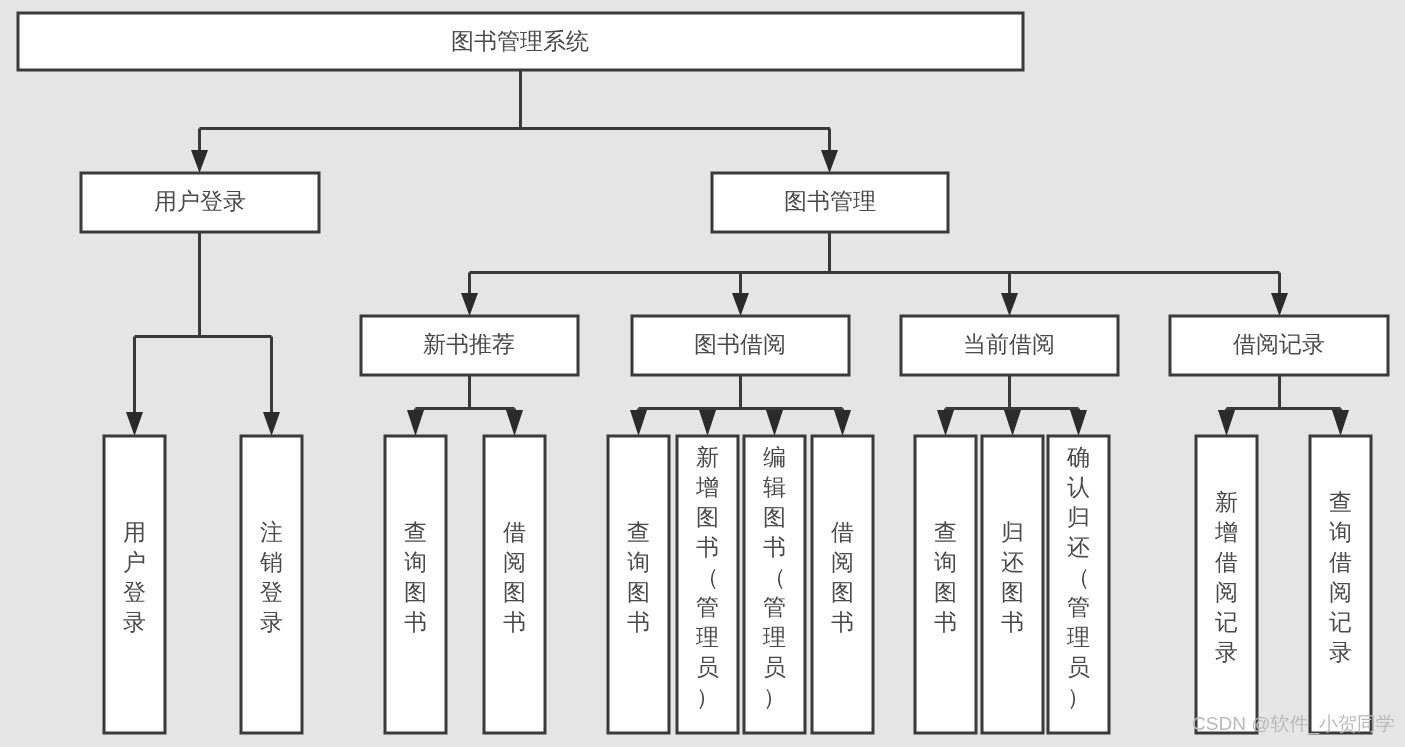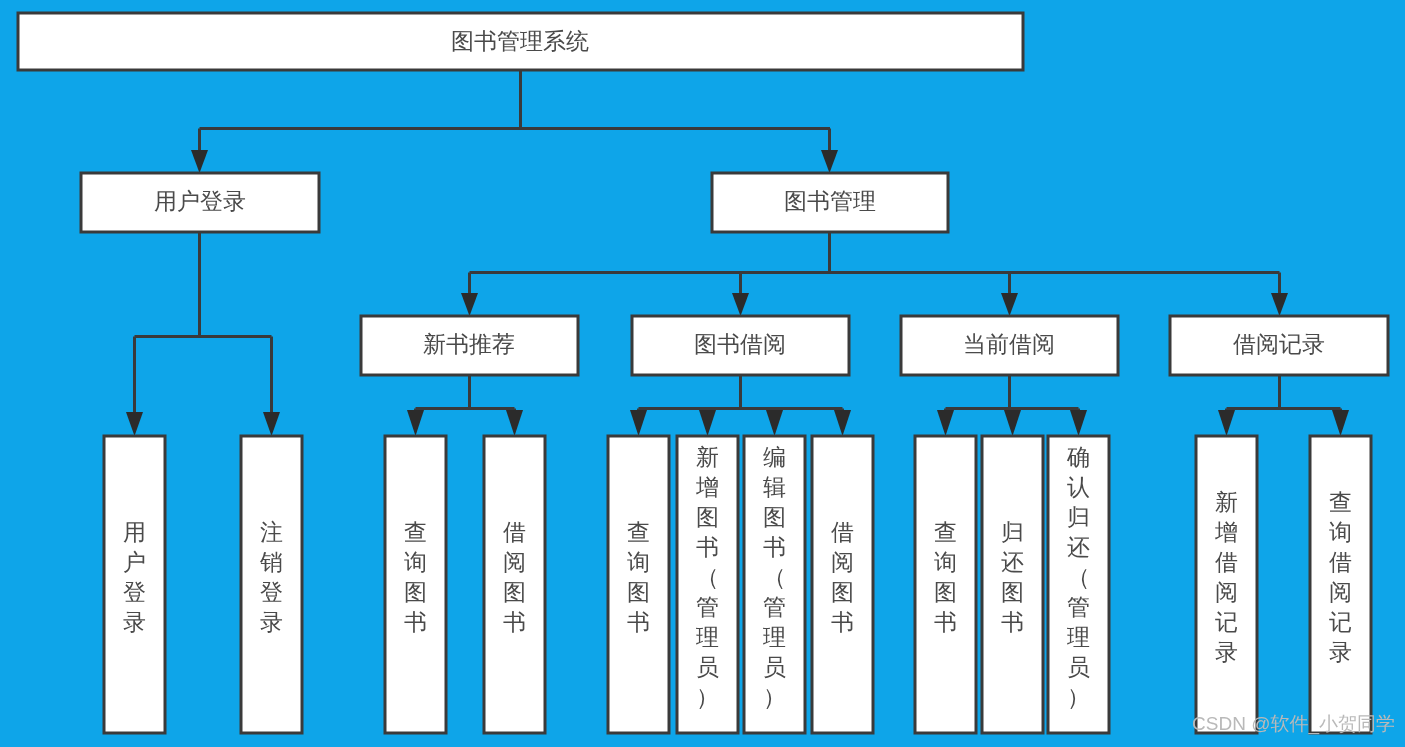--- a/index.html
+++ b/index.html
@@ -7,21 +7,21 @@
     padding: 0;
     background: #ffffff;
   }
   body {
     font-family: "Liberation Sans", "DejaVu Sans", sans-serif;
   }
   #diagram-root {
     position: relative;
     width: 1405px;
     height: 747px;
-    background: #0ea5e9;
+    background: #e5e5e5;
     overflow: hidden;
   }
   svg.diagram-canvas {
     position: absolute;
     top: 0;
     left: 0;
     width: 1405px;
     height: 747px;
   }
   .node-rect {

